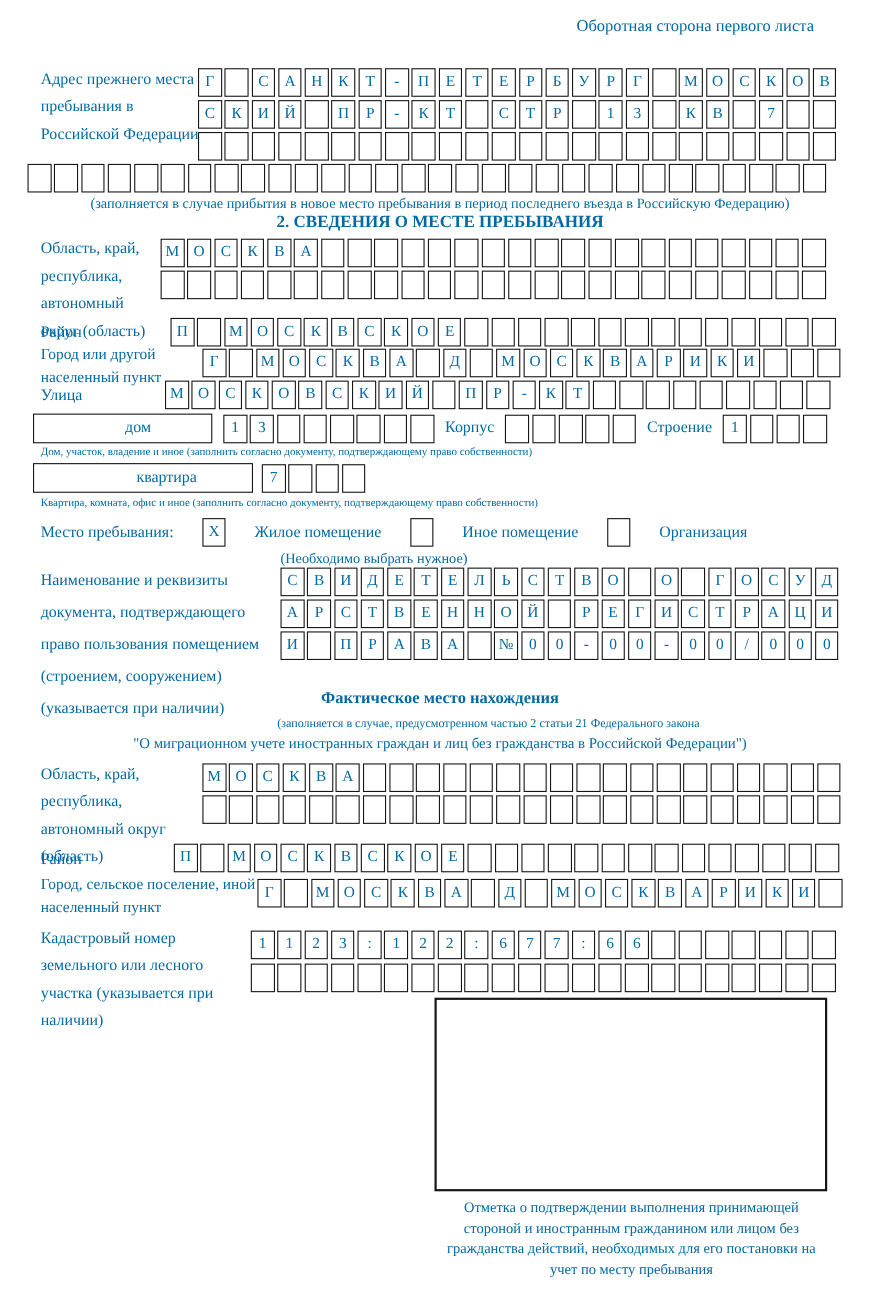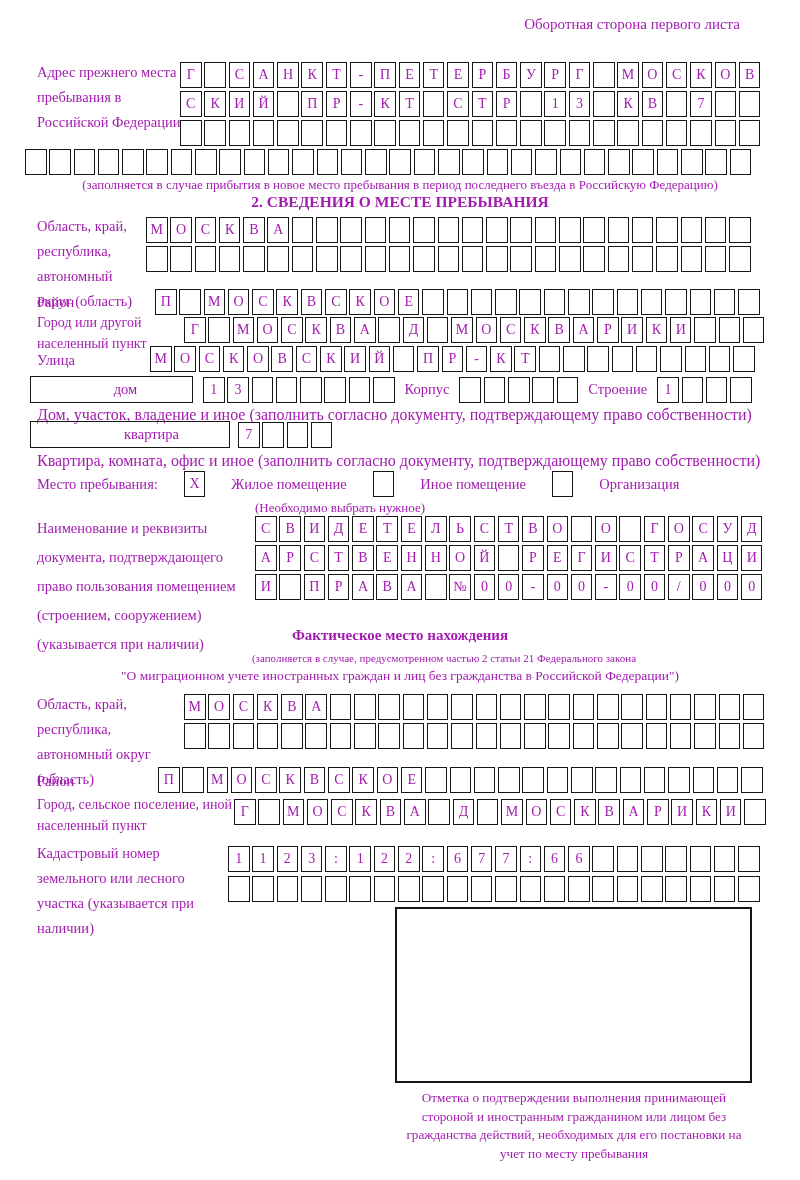--- a/index.html
+++ b/index.html
@@ -1,30 +1,30 @@
 <!DOCTYPE html>
 <html><head>
 <meta charset="utf-8">
 <style>
   html,body{margin:0;padding:0;background:#fff;}
   #page{position:relative;width:800px;height:1180px;background:#fff;
-        font-family:"Liberation Serif","DejaVu Serif",serif;color:#a21caf;overflow:hidden;}
+        font-family:"Liberation Serif","DejaVu Serif",serif;color:#0369a1;overflow:hidden;}
   .abs{position:absolute;}
   .lbl{font-size:14.5px;line-height:25px;}
   .lbl-tight{font-size:14px;line-height:21px;}
   .cells{position:absolute;display:flex;gap:2.8px;}
   .cell{width:21.5px;height:26px;box-sizing:border-box;border:1.6px solid #161616;
         display:flex;align-items:center;justify-content:center;
         font-size:14px;flex:0 0 auto;background:#fff;}
   .hrow{position:absolute;display:flex;align-items:center;}
   .cells-inline{display:flex;gap:2.8px;}
   .bigbox{height:27px;box-sizing:border-box;border:1.6px solid #161616;
           display:flex;align-items:center;justify-content:center;font-size:14.5px;}
   .caption{font-size:13px;line-height:16px;}
-  .caption-left{font-size:16px;}
+  .caption-left{font-size:10px;}
   .center{text-align:center;width:100%;left:0;}
   .title{font-weight:bold;font-size:15.5px;}
   .note-right{font-size:15px;}
   .stamp-box{box-sizing:border-box;border:2px solid #161616;background:#fff;}
   .stamp-caption{font-size:13.2px;line-height:18.5px;text-align:center;}
   .doc-lbl{font-size:14.5px;line-height:29px;}
 </style>
 </head>
 <body>
 

